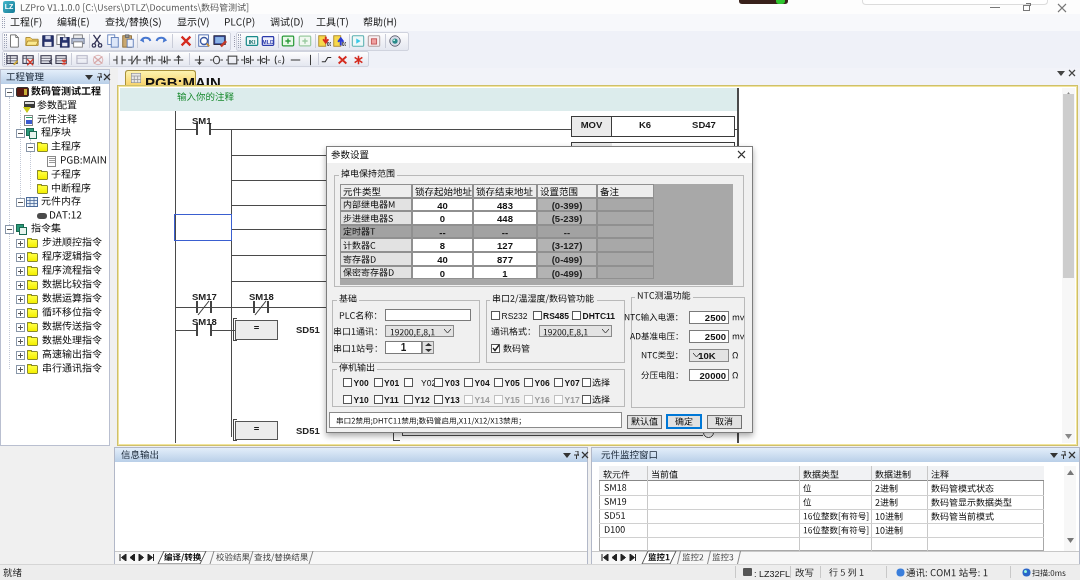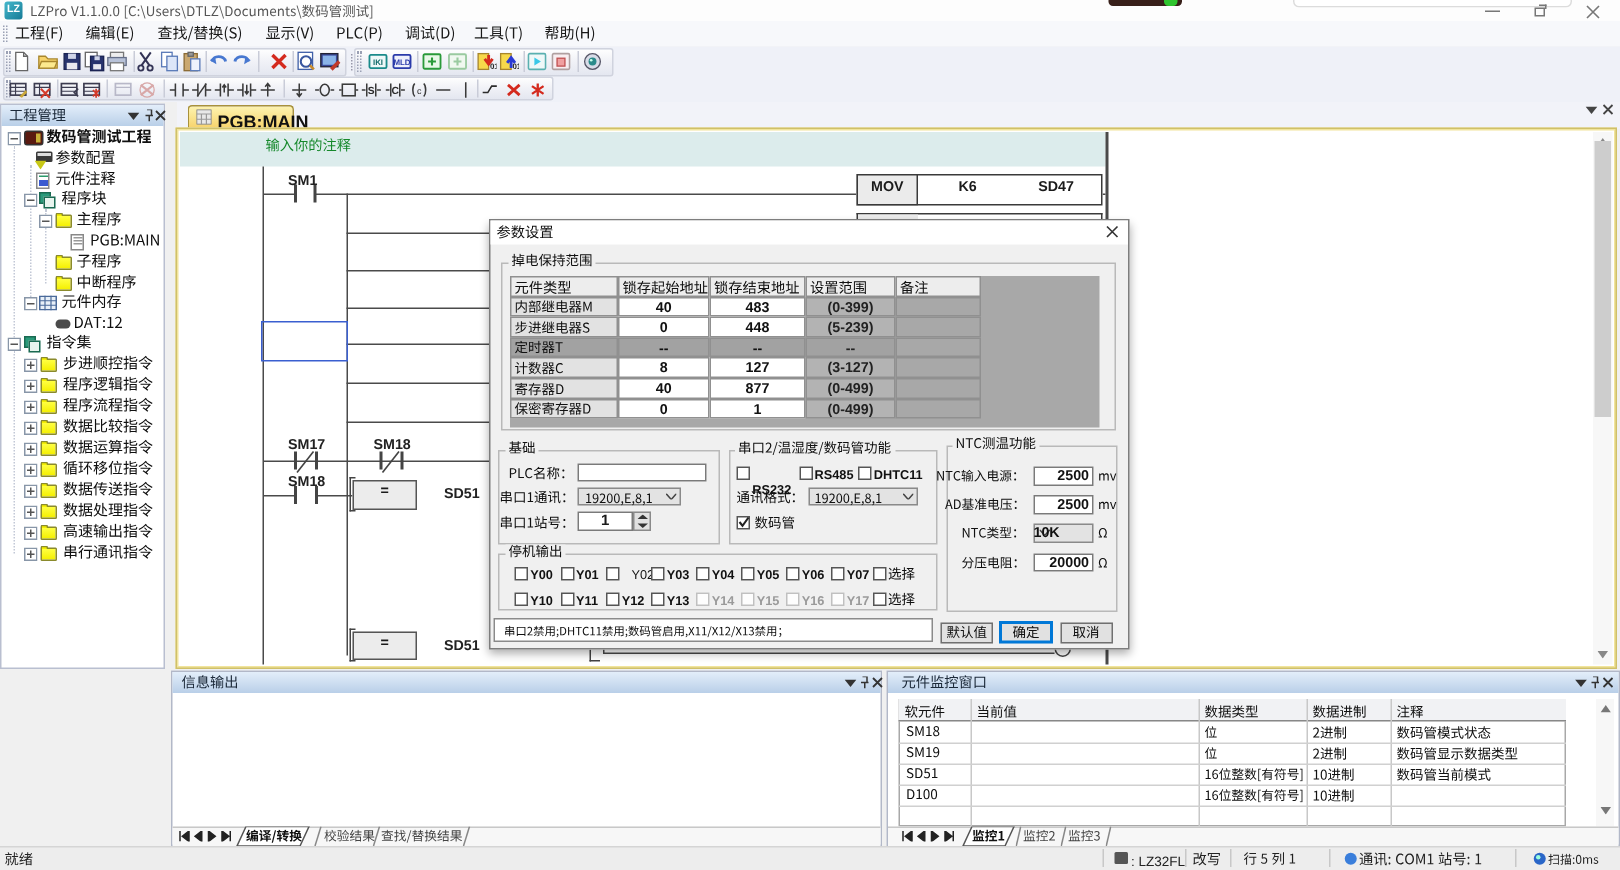--- a/index.html
+++ b/index.html
@@ -749,21 +749,21 @@
       </g>
     </svg>
   </span>
 
 <div class="ab" style="left:118px;top:68px;width:962px;height:18px;background:#f2f3f9"></div>
 <div class="ab" style="left:125px;top:70px;width:71px;height:16px;background:linear-gradient(#fdf3b0,#f7d269);border:1px solid #a8913c;border-bottom:none;border-radius:3px 3px 0 0"></div>
 <svg class="ab" style="left:131px;top:73px" width="10" height="10">
     <rect x="0" y="0" width="10" height="10" fill="#e8e8e8" stroke="#777"></rect>
     <path d="M0 3 H10 M3.3 3 V10 M6.6 3 V10 M0 6.5 H10" stroke="#999" stroke-width=".8"></path>
   </svg>
-<div class="ab" style="left:145px;top:73.5px;font-weight:bold;font-size:12px;color:#111">PGB:MAIN</div>
+<div class="ab" style="left:145px;top:73.5px;font-weight:bold;font-size:15px;color:#111">PGB:MAIN</div>
 <svg class="ab" style="left:1057px;top:71px" width="8" height="5">
     <path d="M0 0 L8 0 L4 5 Z" fill="#444"></path>
   </svg>
 <svg class="ab" style="left:1068px;top:69px" width="8" height="8">
     <path d="M1 1 L7 7 M7 1 L1 7" stroke="#444" stroke-width="1.2"></path>
   </svg>
 
 <div class="ab" style="left:117px;top:85px;width:961px;height:361px;background:#fff;border:2.5px solid #f1e49c;outline:1px solid #cfc06a;outline-offset:-1px"></div>
 <div class="ab" style="left:120px;top:88px;width:617px;height:23px;background:#dcecec"></div>
 <span class="cjk" style="position:absolute;left:177px;top:92px;color:#15882b">
@@ -1120,21 +1120,21 @@
         <use href="#gr002F" x="5947"></use>
         <use href="#gr6570" x="6339"></use>
         <use href="#gr7801" x="7339"></use>
         <use href="#gr7BA1" x="8339"></use>
         <use href="#gr529F" x="9339"></use>
         <use href="#gr80FD" x="10339"></use>
       </g>
     </svg>
   </span>
 <div class="cbx" style="left:491px;top:310.5px"></div>
-<span class="ab" style="left:501.5px;top:321px;font-size:8.5px;font-weight:bold;color:#111">RS232</span>
+<span class="ab" style="left:501.5px;top:311px;font-size:8.5px;font-weight:normal;color:#111">RS232</span>
 <div class="cbx" style="left:532.5px;top:310.5px"></div>
 <span class="ab" style="left:543.0px;top:311px;font-size:8.5px;font-weight:bold;color:#111">RS485</span>
 <div class="cbx" style="left:572px;top:310.5px"></div>
 <span class="ab" style="left:582.5px;top:311px;font-size:8.5px;font-weight:bold;color:#111">DHTC11</span>
 <span class="cjk" style="position:absolute;right:543.5px;top:327px;color:#111">
     <svg style="display:block" width="46" height="10" viewBox="0 0 46 10">
       <g fill="currentColor" transform="translate(0,7.74) scale(0.009000,-0.009000)">
         <use href="#gr901A" x="0"></use>
         <use href="#gr8BAF" x="1000"></use>
         <use href="#gr683C" x="2000"></use>
@@ -1247,21 +1247,21 @@
         <use href="#gr7C7B" x="1960"></use>
         <use href="#gr578B" x="2960"></use>
         <use href="#grFF1A" x="3960"></use>
       </g>
     </svg>
   </span>
 <div class="ab" style="left:689px;top:349.0px;width:40px;height:12.5px;background:#e3e3e3;border:1px solid #8a8a8a"></div>
 <svg class="ab" style="left:693px;top:353.0px" width="7" height="4">
     <path d="M0 0 L3.5 4 L7 0" stroke="#444" fill="none"></path>
   </svg>
-<div class="ab" style="left:689px;top:350.0px;width:36px;text-align:left;font-size:9.5px;font-weight:bold;color:#111">10K</div>
+<div class="ab" style="left:689px;top:350.0px;width:36px;text-align:center;font-size:9.5px;font-weight:bold;color:#111">10K</div>
 <span class="cjk" style="position:absolute;left:732px;top:351.0px;color:#111">
     <svg style="display:block" width="7" height="9" viewBox="0 0 7 9">
       <g fill="currentColor" transform="translate(0,7.31) scale(0.008500,-0.008500)">
         <use href="#gr03A9" x="0"></use>
       </g>
     </svg>
   </span>
 <span class="cjk" style="position:absolute;right:396px;left:auto;top:370.5px;color:#111">
     <svg style="display:block" width="43" height="9" viewBox="0 0 43 9">
       <g fill="currentColor" transform="translate(0,7.31) scale(0.008500,-0.008500)">

